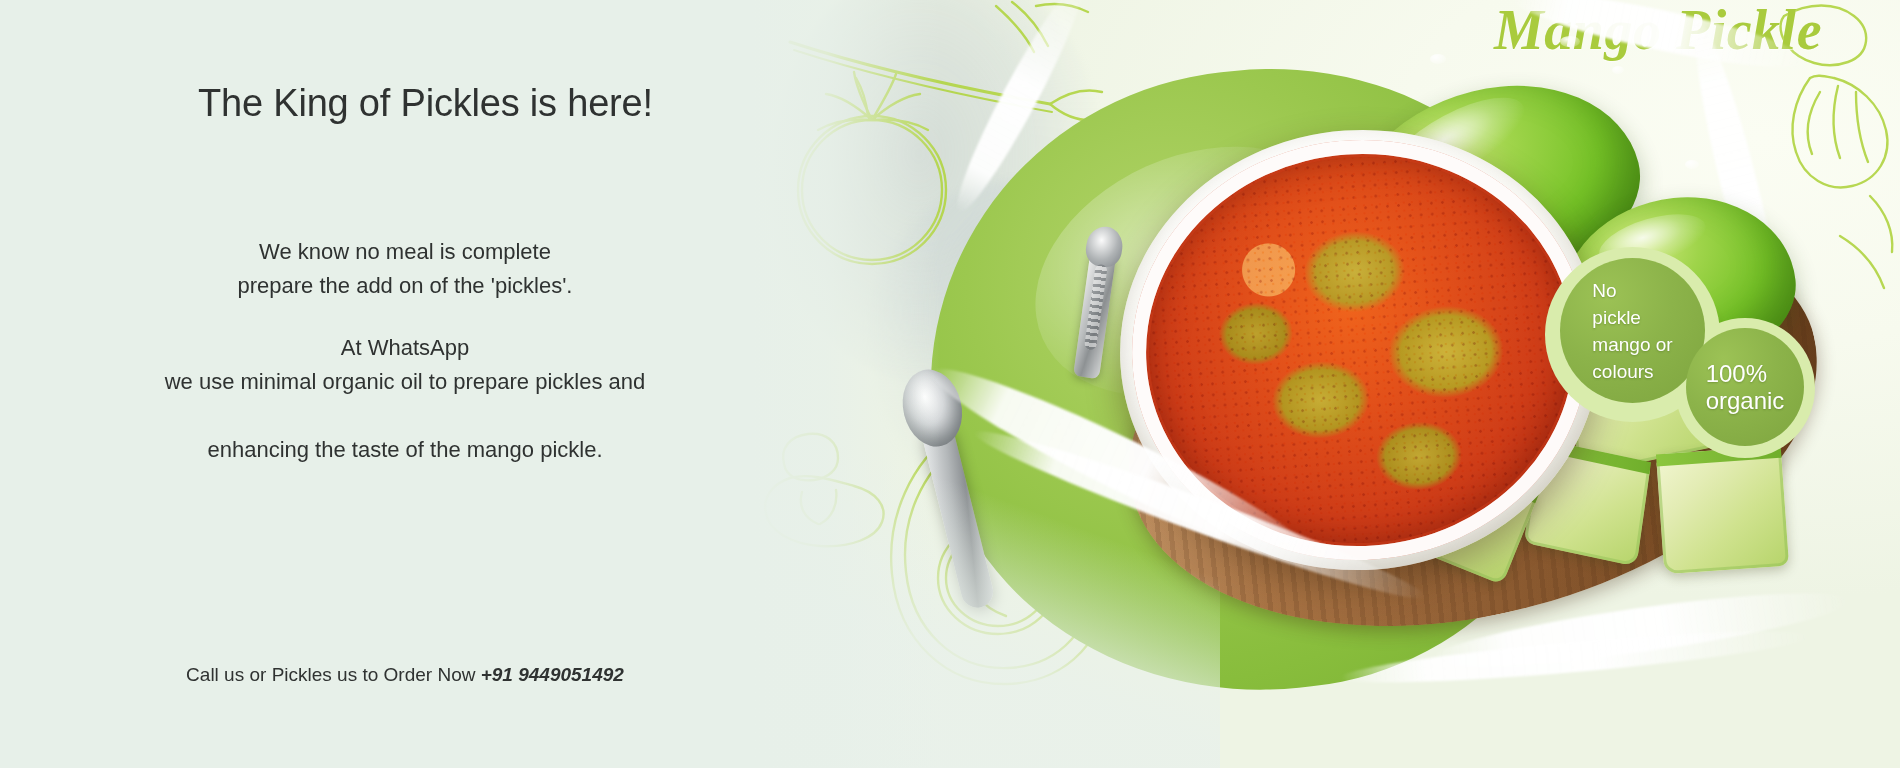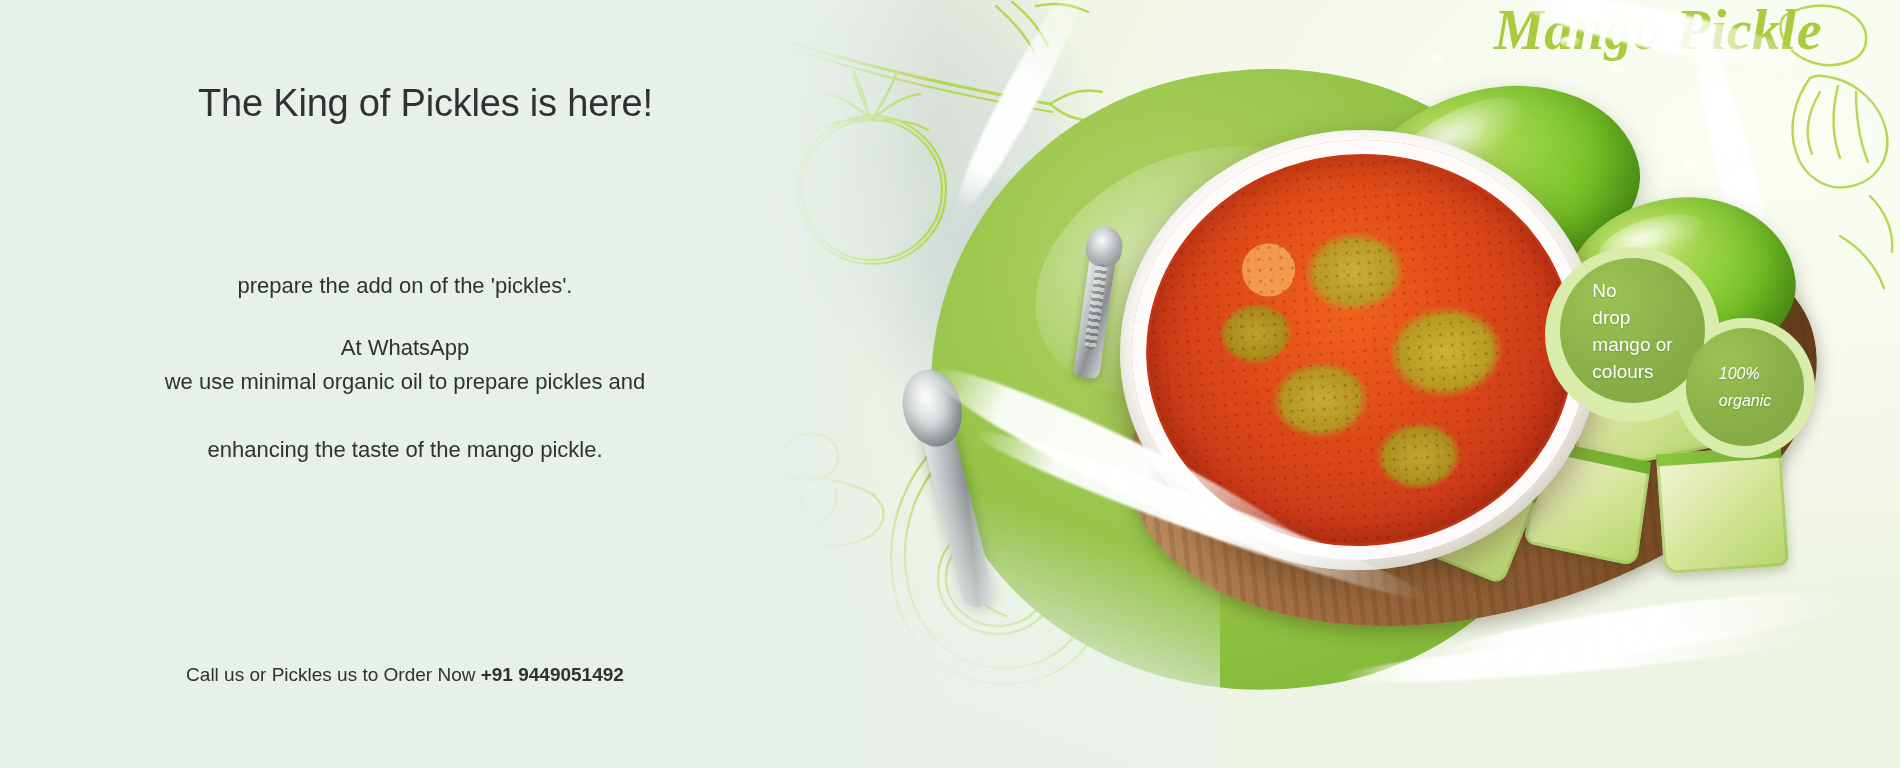--- a/index.html
+++ b/index.html
@@ -34,21 +34,21 @@
     text-align:center;
     font-size:22px; line-height:34px;
     color:#2f3231;
   }
   .body-copy .gap { display:block; height:28px; }
   .cta {
     position:absolute; left:0px; top:630px;
     width:810px; text-align:center;
     font-size:19px; line-height:30px; color:#2f3231;
   }
-  .cta b { font-weight:bold; }
+  .cta b { font-weight:bold;font-style:italic; }
 
   
   .right-panel {
     position:absolute; right:0; top:0;
     width:1150px; height:768px;
     background:
       radial-gradient(ellipse 70% 60% at 88% 18%, #fbfdf3 0%, #f7faee 45%, #eef4e4 100%),
       linear-gradient(105deg,#e7f0e9 0%, #eef4e8 28%, #f8fbf0 60%, #fcfdf5 100%);
     overflow:hidden;
   }
@@ -252,21 +252,21 @@
   }
   .badge-text {
     color:#fff; font-size:23px; line-height:28px; font-weight:400;
     text-shadow:0 1px 2px rgba(60,90,20,.35);
   }
   .badge-a-ring   { left:795px; top:247px; width:175px; height:175px; }
   .badge-a-inner  { left:810px; top:258px; width:145px; height:145px; }
   .badge-a-inner .badge-text { font-size:19px; line-height:27px; }
   .badge-b-ring   { left:925px; top:318px; width:140px; height:140px; }
   .badge-b-inner  { left:936px; top:328px; width:118px; height:118px; }
-  .badge-b-inner .badge-text { font-size:16px; line-height:27px;font-style:italic; }
+  .badge-b-inner .badge-text { font-size:24px; line-height:27px; }
 
   
   .blend-left {
     position:absolute; left:0; top:0; width:190px; height:100%;
     background:linear-gradient(90deg,#e7f0e9 0%, rgba(231,240,233,.85) 40%, rgba(231,240,233,0) 100%);
     z-index:50;
   }
   .blend-bottom {
     position:absolute; left:0; bottom:0; width:470px; height:330px;
     background:linear-gradient(20deg,#e9f1ea 0%, rgba(233,241,234,.9) 38%, rgba(233,241,234,0) 72%);
@@ -377,21 +377,21 @@
       <div class="drop" style="left:560px;top:34px;width:16px;height:10px;"></div>
       <div class="drop" style="left:742px;top:46px;width:12px;height:8px;"></div>
       <div class="drop" style="left:815px;top:140px;width:14px;height:9px;"></div>
       <div class="drop" style="left:690px;top:16px;width:20px;height:11px;"></div>
     </div>
 
     <div class="badge-ring badge-a-ring"></div>
     <div class="badge-inner badge-a-inner">
       <div class="badge-text">
         <span>No</span><br>
-        <span>drop</span><br>
+        <span>pickle</span><br>
         <span>mango or</span><br>
         <span>colours</span>
       </div>
     </div>
 
     <div class="badge-ring badge-b-ring"></div>
     <div class="badge-inner badge-b-inner">
       <div class="badge-text">
         <span>100%</span><br>
         <span>organic</span>
@@ -400,21 +400,21 @@
 
     <div class="blend-left"></div>
     <div class="blend-bottom"></div>
   </div>
 
   <div class="left-panel">
 
     <h1 class="headline">The King of Pickles is here!</h1>
 
     <div class="body-copy">
-      <br>
+      <span>We know no meal is complete</span><br>
       <span>prepare the add on of the 'pickles'.</span>
       <span class="gap"></span>
       <span>At WhatsApp</span><br>
       <span>we use minimal organic oil to prepare pickles and</span><br>
       <br>
       <span>enhancing the taste of the mango pickle.</span>
     </div>
 
     <div class="cta">
       <br>

